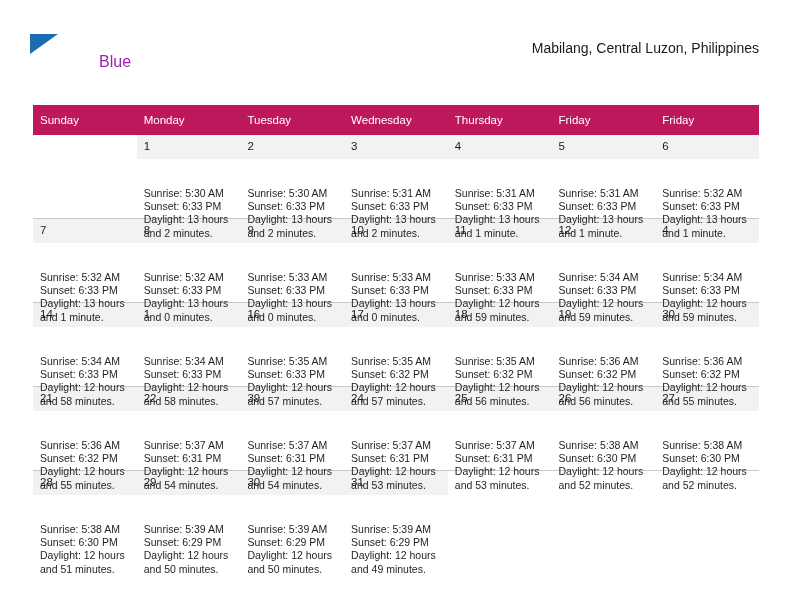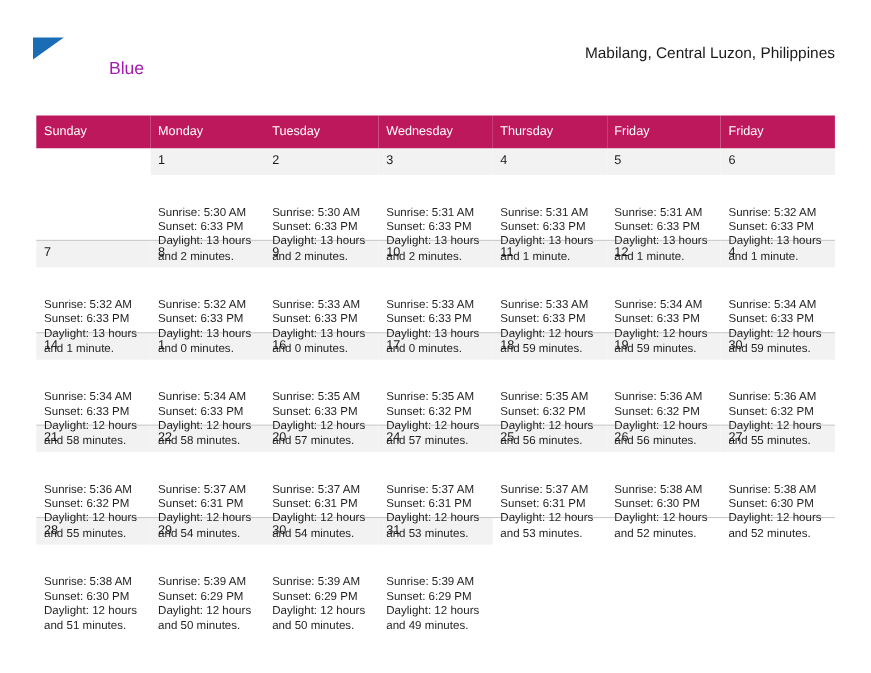--- a/index.html
+++ b/index.html
@@ -402,21 +402,21 @@
               <div class="daynum">22</div>
               <div class="dayinfo">
                 <div>Sunrise: 5:37 AM</div>
                 <div>Sunset: 6:31 PM</div>
                 <div class="daylight">Daylight: 12 hours and 54 minutes.</div>
               </div>
             </div>
           </td>
           <td>
             <div class="daycell">
-              <div class="daynum">20</div>
+              <div class="daynum">39</div>
               <div class="dayinfo">
                 <div>Sunrise: 5:37 AM</div>
                 <div>Sunset: 6:31 PM</div>
                 <div class="daylight">Daylight: 12 hours and 54 minutes.</div>
               </div>
             </div>
           </td>
           <td>
             <div class="daycell">
               <div class="daynum">24</div>

